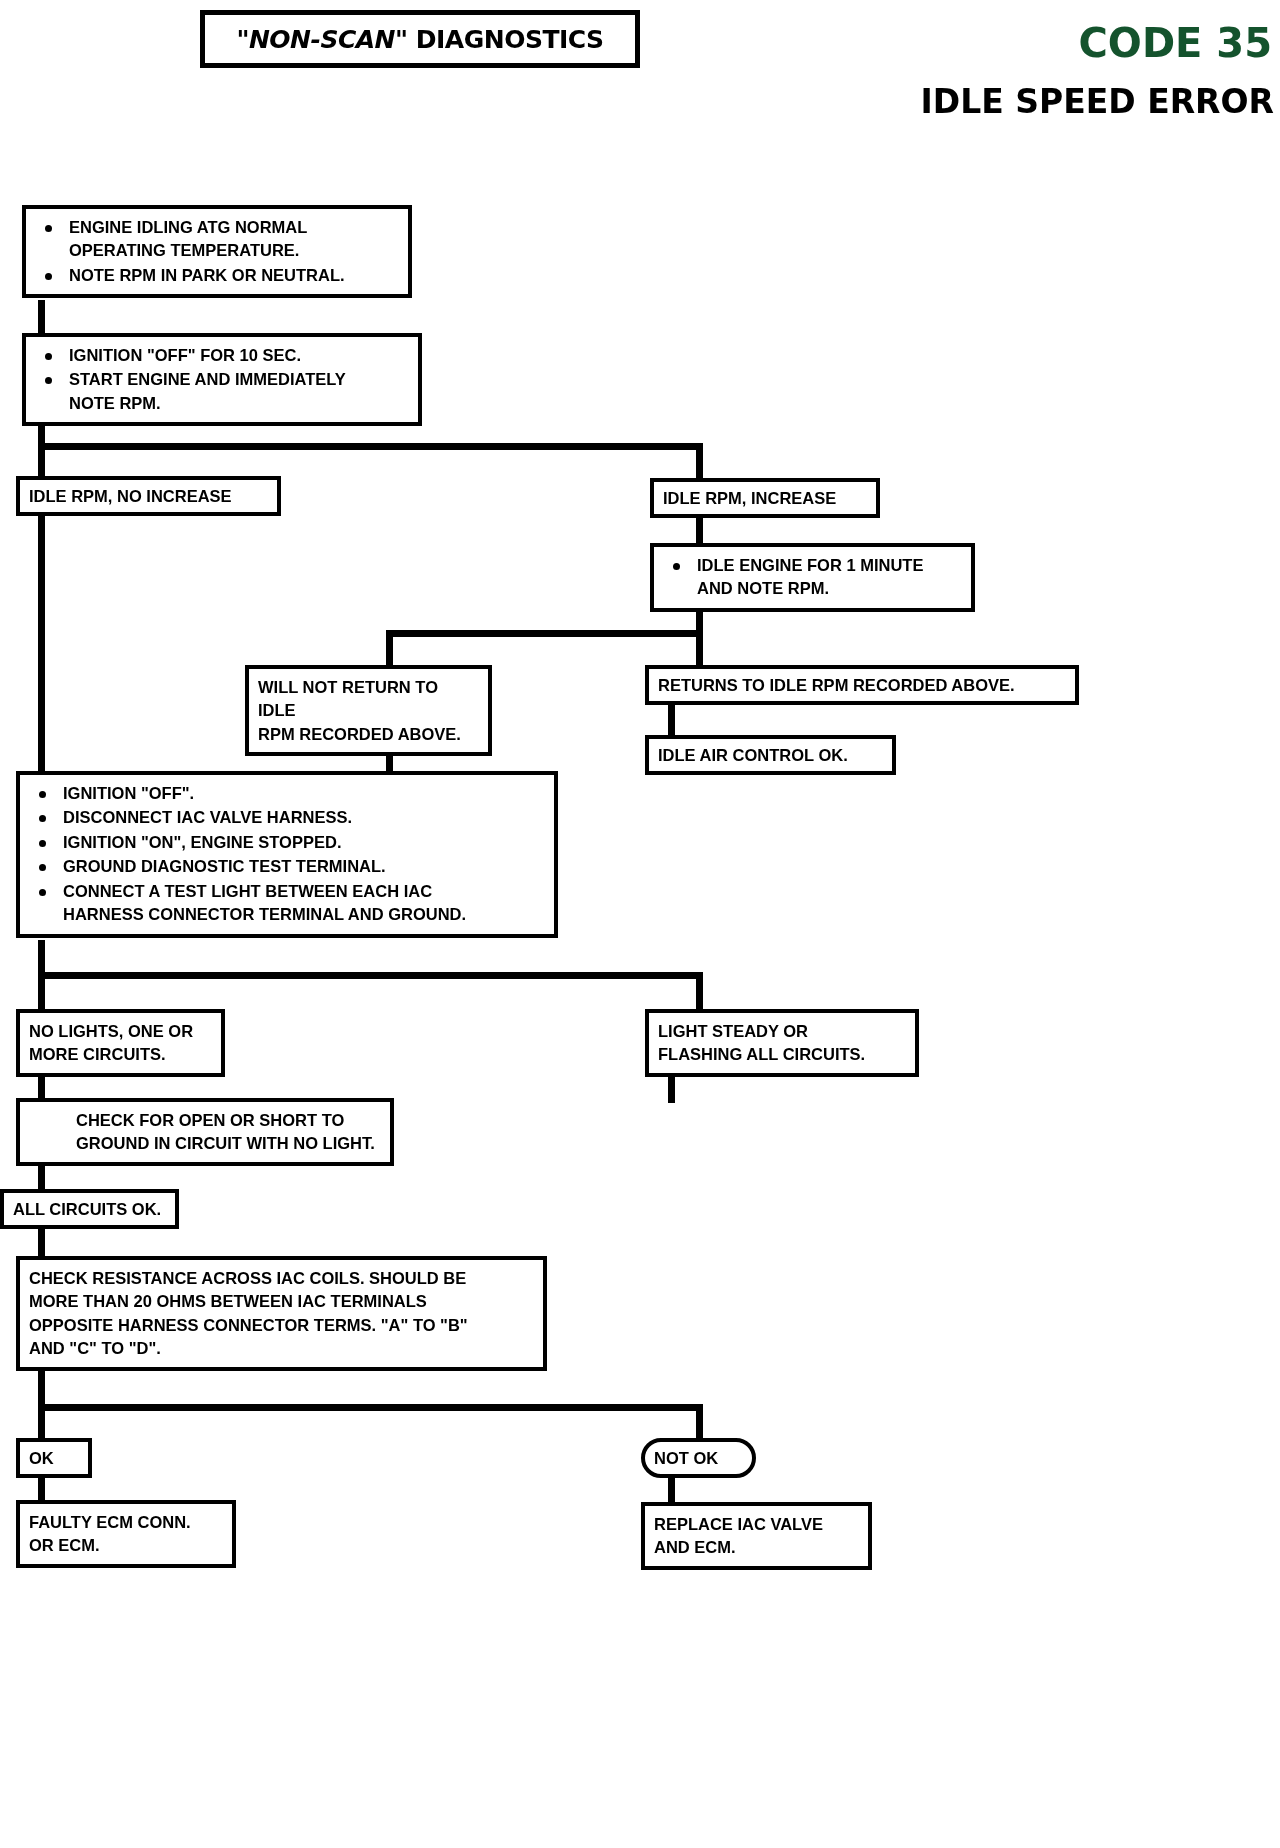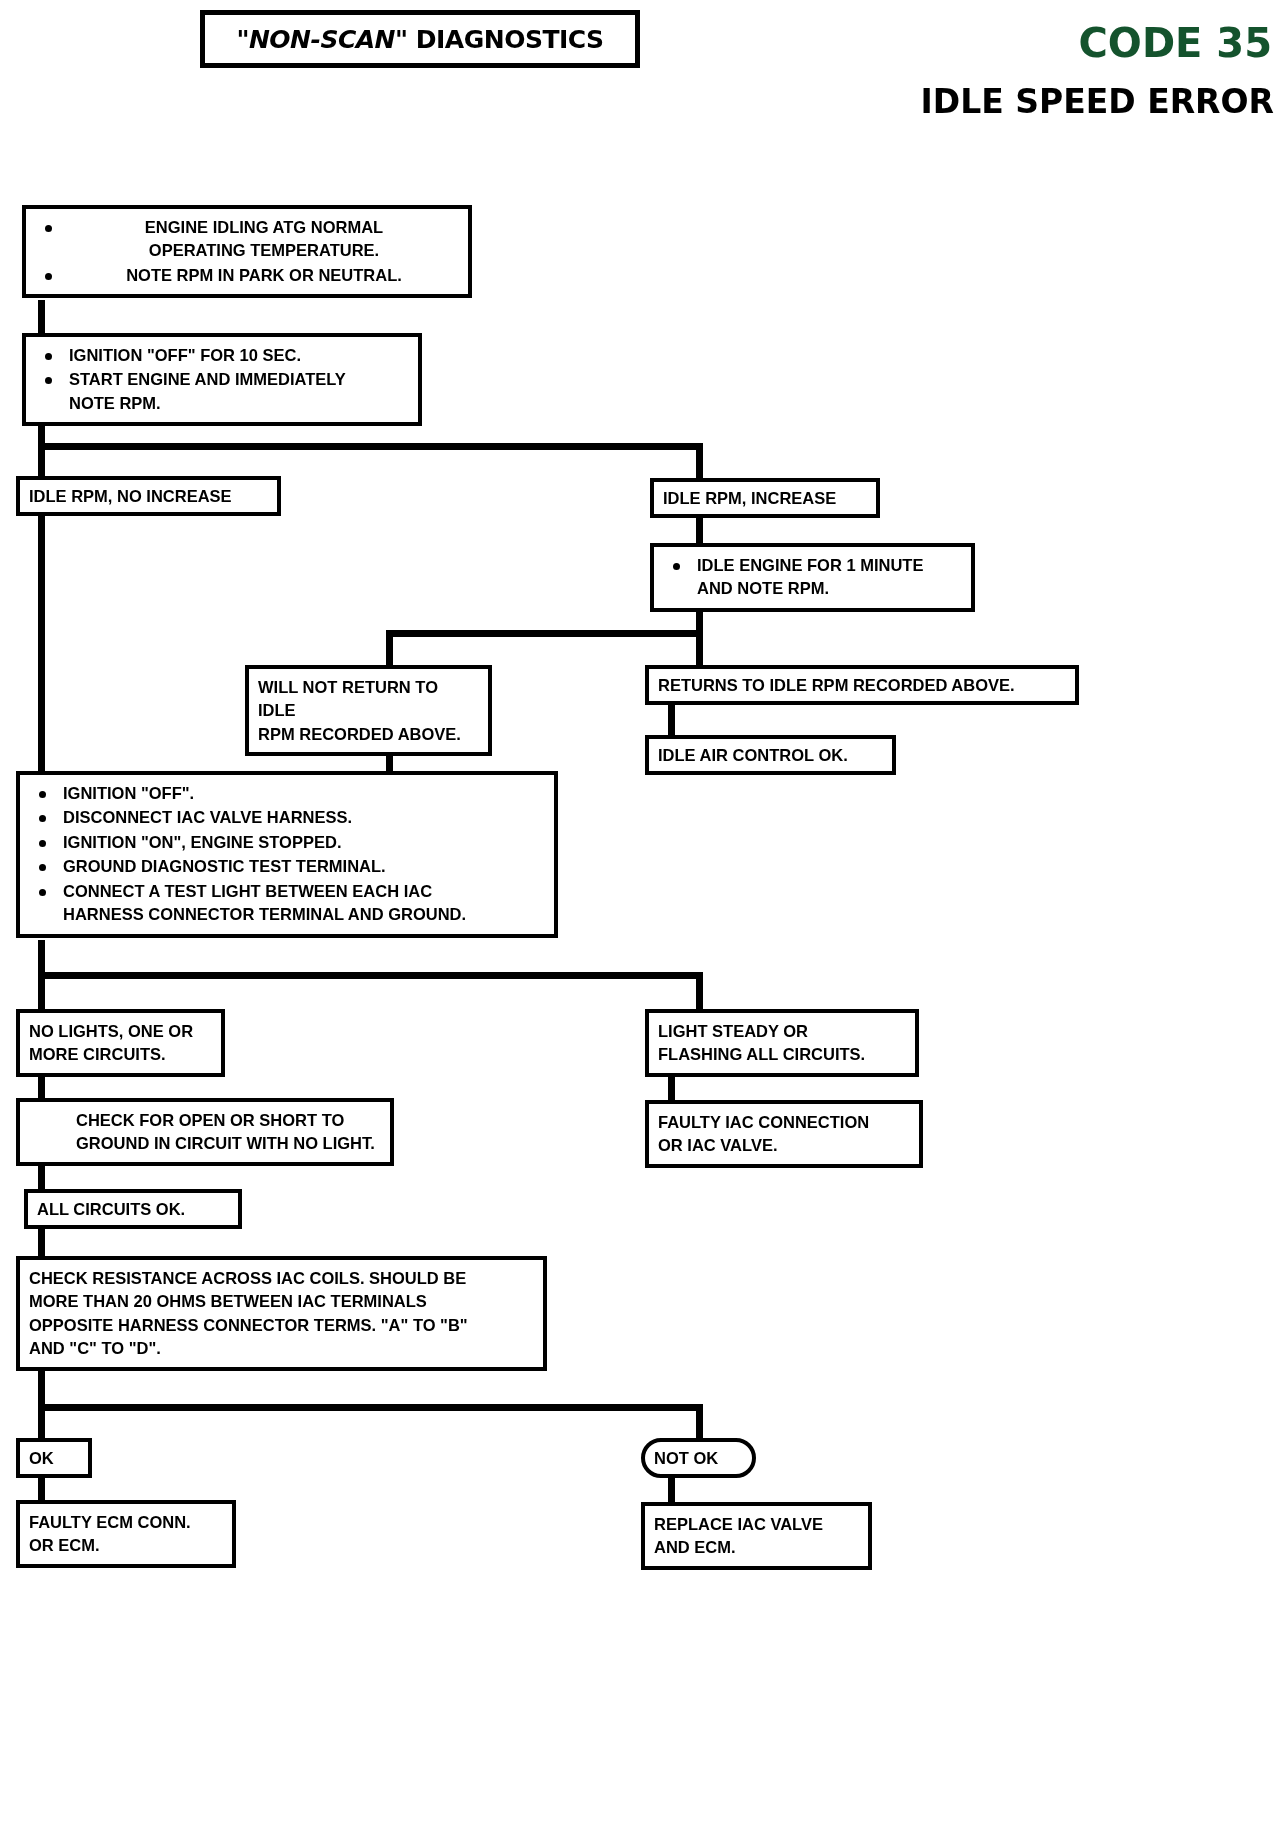--- a/index.html
+++ b/index.html
@@ -144,21 +144,21 @@
   <div class="ln lv" style="left:668px; top:1065px; height:38px;"></div>
 
   <div class="ln lv" style="left:38px; top:1365px; height:75px;"></div>
   <div class="ln lh" style="left:38px; top:1404px; width:665px;"></div>
   <div class="ln lv" style="left:696px; top:1404px; height:35px;"></div>
 
   <div class="ln lv" style="left:38px; top:1475px; height:28px;"></div>
 
   <div class="ln lv" style="left:668px; top:1478px; height:28px;"></div>
 
-  <div class="box" style="left:22px; top:205px; width:450px;text-align:center;">
+  <div class="box" style="left:22px; top:205px; width:390px;">
     <div class="pad">
       <ul class="blist">
         <li>ENGINE IDLING ATG NORMAL
 OPERATING TEMPERATURE.</li>
         <li>NOTE RPM IN PARK OR NEUTRAL.</li>
       </ul>
     </div>
   </div>
 
   <div class="box" style="left:22px; top:333px; width:400px;">
@@ -222,26 +222,22 @@
   <div class="box" style="left:645px; top:1009px; width:274px;">
     <div class="pad"><span class="plain">LIGHT STEADY OR
 FLASHING ALL CIRCUITS.</span></div>
   </div>
 
   <div class="box" style="left:16px; top:1098px; width:378px;padding-left:47px;">
     <div class="pad"><span class="plain">CHECK FOR OPEN OR SHORT TO
 GROUND IN CIRCUIT WITH NO LIGHT.</span></div>
   </div>
 
-  <div class="box" style="left:645px; top:1100px; width:278px;">
-    <div class="pad"><span class="plain">FAULTY IAC CONNECTION
-OR IAC VALVE.</span></div>
-  </div>
-
-  <div class="box compact" style="left:24px; top:1189px; width:218px;">
+
+  <div class="box compact" style="left:0; top:1189px; width:179px;">
     <div class="pad"><span class="plain">ALL CIRCUITS OK.</span></div>
   </div>
 
   <div class="box" style="left:16px; top:1256px; width:531px;">
     <div class="pad"><span class="plain">CHECK RESISTANCE ACROSS IAC COILS. SHOULD BE
 MORE THAN 20 OHMS BETWEEN IAC TERMINALS
 OPPOSITE HARNESS CONNECTOR TERMS. "A" TO "B"
 AND "C" TO "D".</span></div>
   </div>
 

